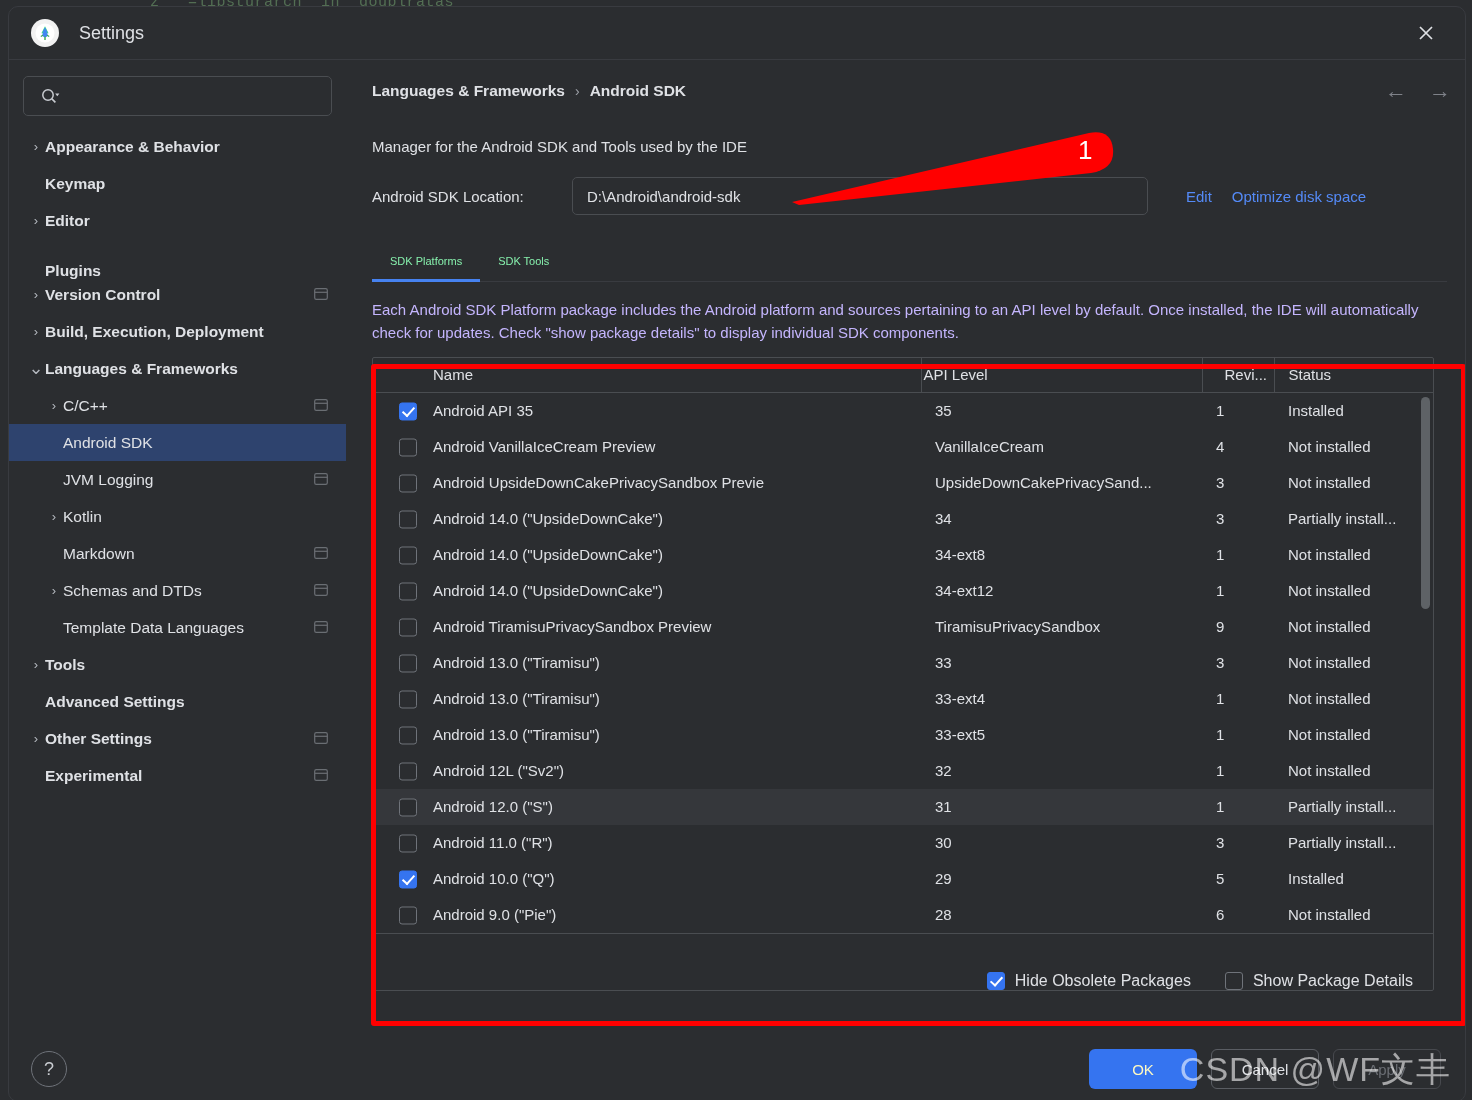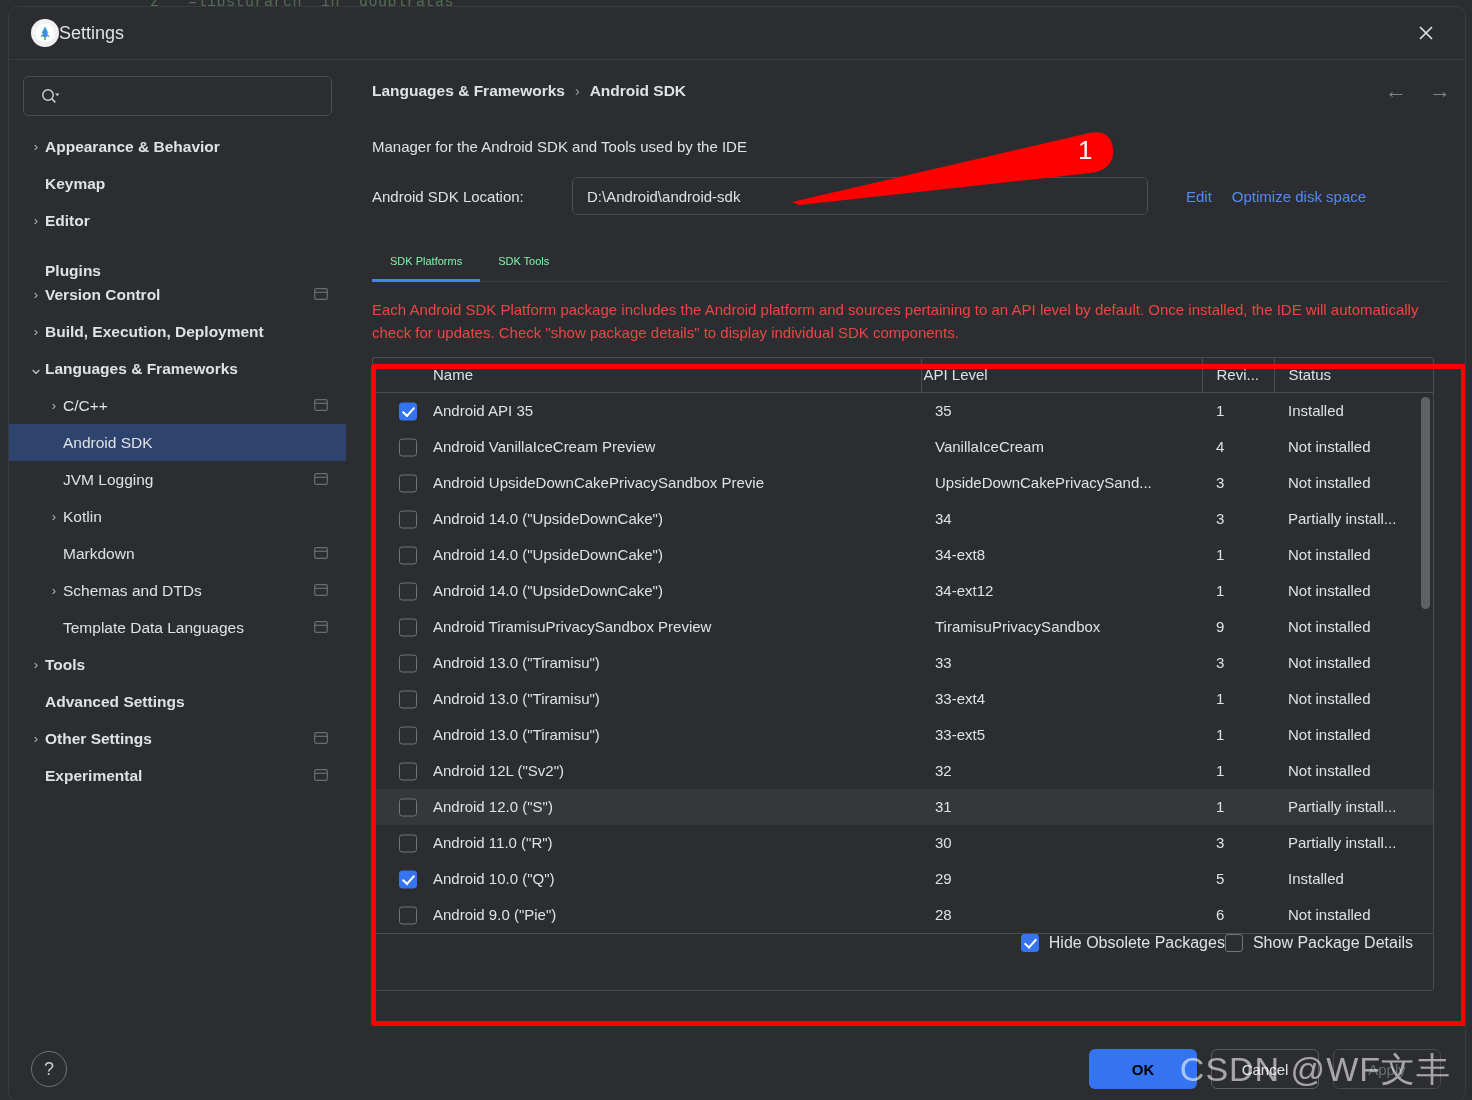--- a/index.html
+++ b/index.html
@@ -55,20 +55,21 @@
     border-radius: 50%;
     background: #f2f2f2;
     display: flex; align-items: center; justify-content: center;
     margin-left: 8px;
     flex: 0 0 auto;
   }
   .app-logo svg { display:block; }
   .win-title {
     font-size: 18px;
     color: #dfe1e5;
+    margin-left: 20px;
     font-weight: 400;
     text-align: center;
   }
   .close-btn {
     position: absolute;
     right: 24px;
     top: 50%;
     transform: translateY(-50%);
     width: 30px; height: 30px;
     display: flex; align-items: center; justify-content: center;
@@ -226,21 +227,21 @@
     position: absolute;
     left: 0; right: 0; bottom: -1px;
     height: 3px;
     background: #4682f0;
   }
 
   .tabdesc {
     margin-top: 16px;
     font-size: 15px;
     line-height: 1.55;
-    color: #ef4444;
+    color: #c4b5fd;
     max-width: 1065px;
   }
 
   
   .table-wrap {
     margin-top: 12px;
     border: 1px solid #4a4d51;
     border-radius: 2px;
     width: 1062px;
     box-sizing: border-box;
@@ -256,21 +257,21 @@
   table.sdk th {
     text-align: left;
     font-weight: normal;
     color: #dfe1e5;
     padding: 8px 0 9px 0;
     border-bottom: 1px solid #4a4d51;
     font-size: 15px;
   }
   table.sdk th.c-name { padding-left: 60px; }
   table.sdk th.c-api  { padding-left: 2px; border-left: 1px solid #4a4d51; }
-  table.sdk th.c-rev  { padding-left: 14px; border-left: 1px solid #4a4d51; }
+  table.sdk th.c-rev  { padding-left: 22px; border-left: 1px solid #4a4d51; }
   table.sdk th.c-sta  { padding-left: 14px; border-left: 1px solid #4a4d51; }
   table.sdk td {
     padding: 0;
     height: 36px;
     color: #dfe1e5;
     white-space: nowrap;
     overflow: hidden;
   }
   table.sdk td.c-name { padding-left: 60px; position: relative; }
   table.sdk td.c-api  { padding-left: 14px; }
@@ -322,23 +323,24 @@
     height: 212px;
     border-radius: 5px;
     background: #5e6266;
     cursor: pointer;
   }
 
   .table-footer {
     border-top: 1px solid #4a4d51;
     height: 56px;
     display: flex;
-    align-items: flex-start;
+    align-items: flex-end;
     justify-content: flex-end;
     padding-right: 20px;
+    gap: 34px;
   }
   .cbrow { display: flex; align-items: center; gap: 10px; cursor: pointer; font-size: 16px; }
 
   
   .footer {
     height: 66px;
     display: flex;
     align-items: center;
     padding: 0 24px 0 22px;
     position: relative;
@@ -362,21 +364,21 @@
   }
   .btn {
     height: 40px;
     min-width: 108px;
     border-radius: 6px;
     display: flex; align-items: center; justify-content: center;
     font-size: 15px;
     cursor: pointer;
     box-sizing: border-box;
   }
-  .btn.primary { background: #3574f0; color: #000000; font-weight: bold; }
+  .btn.primary { background: #3574f0; color: #fef9c3; font-weight: normal; }
   .btn.normal { background: transparent; border: 1px solid #5a5d63; color: #dfe1e5; }
   .btn.disabled { background: transparent; border: 1px solid #47494e; color: #6b6e74; }
 
   
   .anno-box {
     position: absolute;
     left: 362px;
     top: 357px;
     width: 1085px;
     height: 652px;

